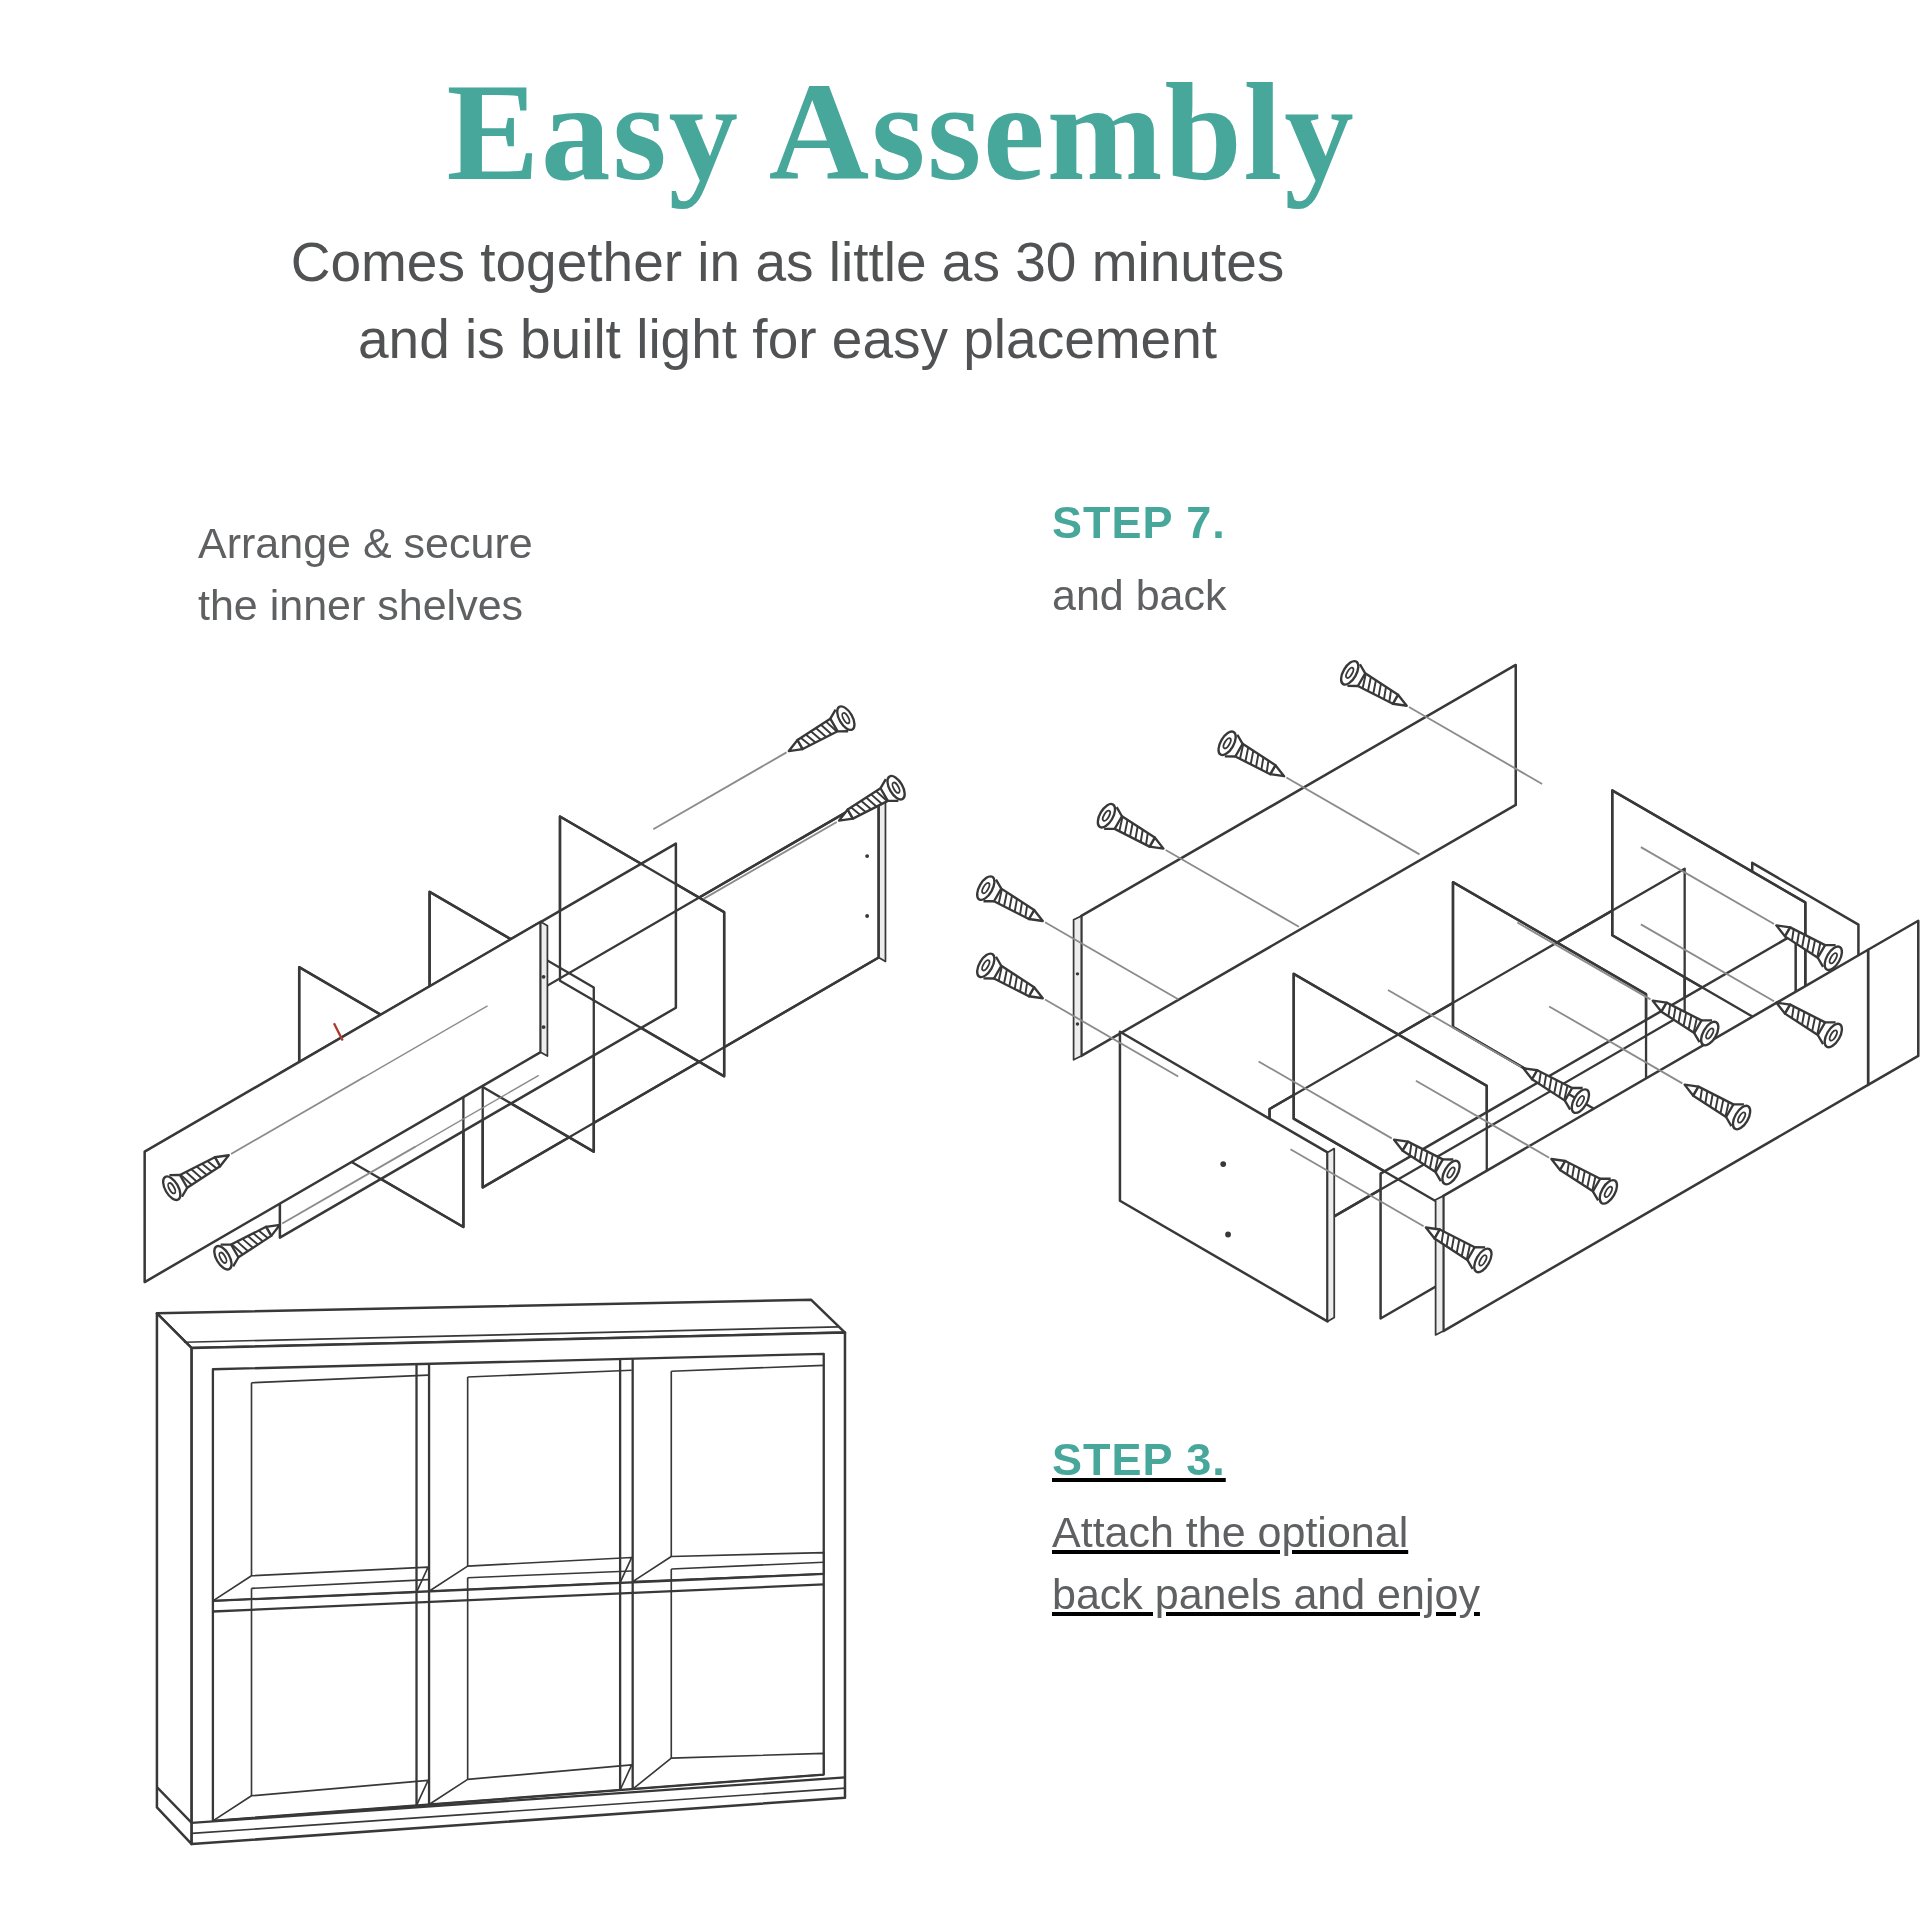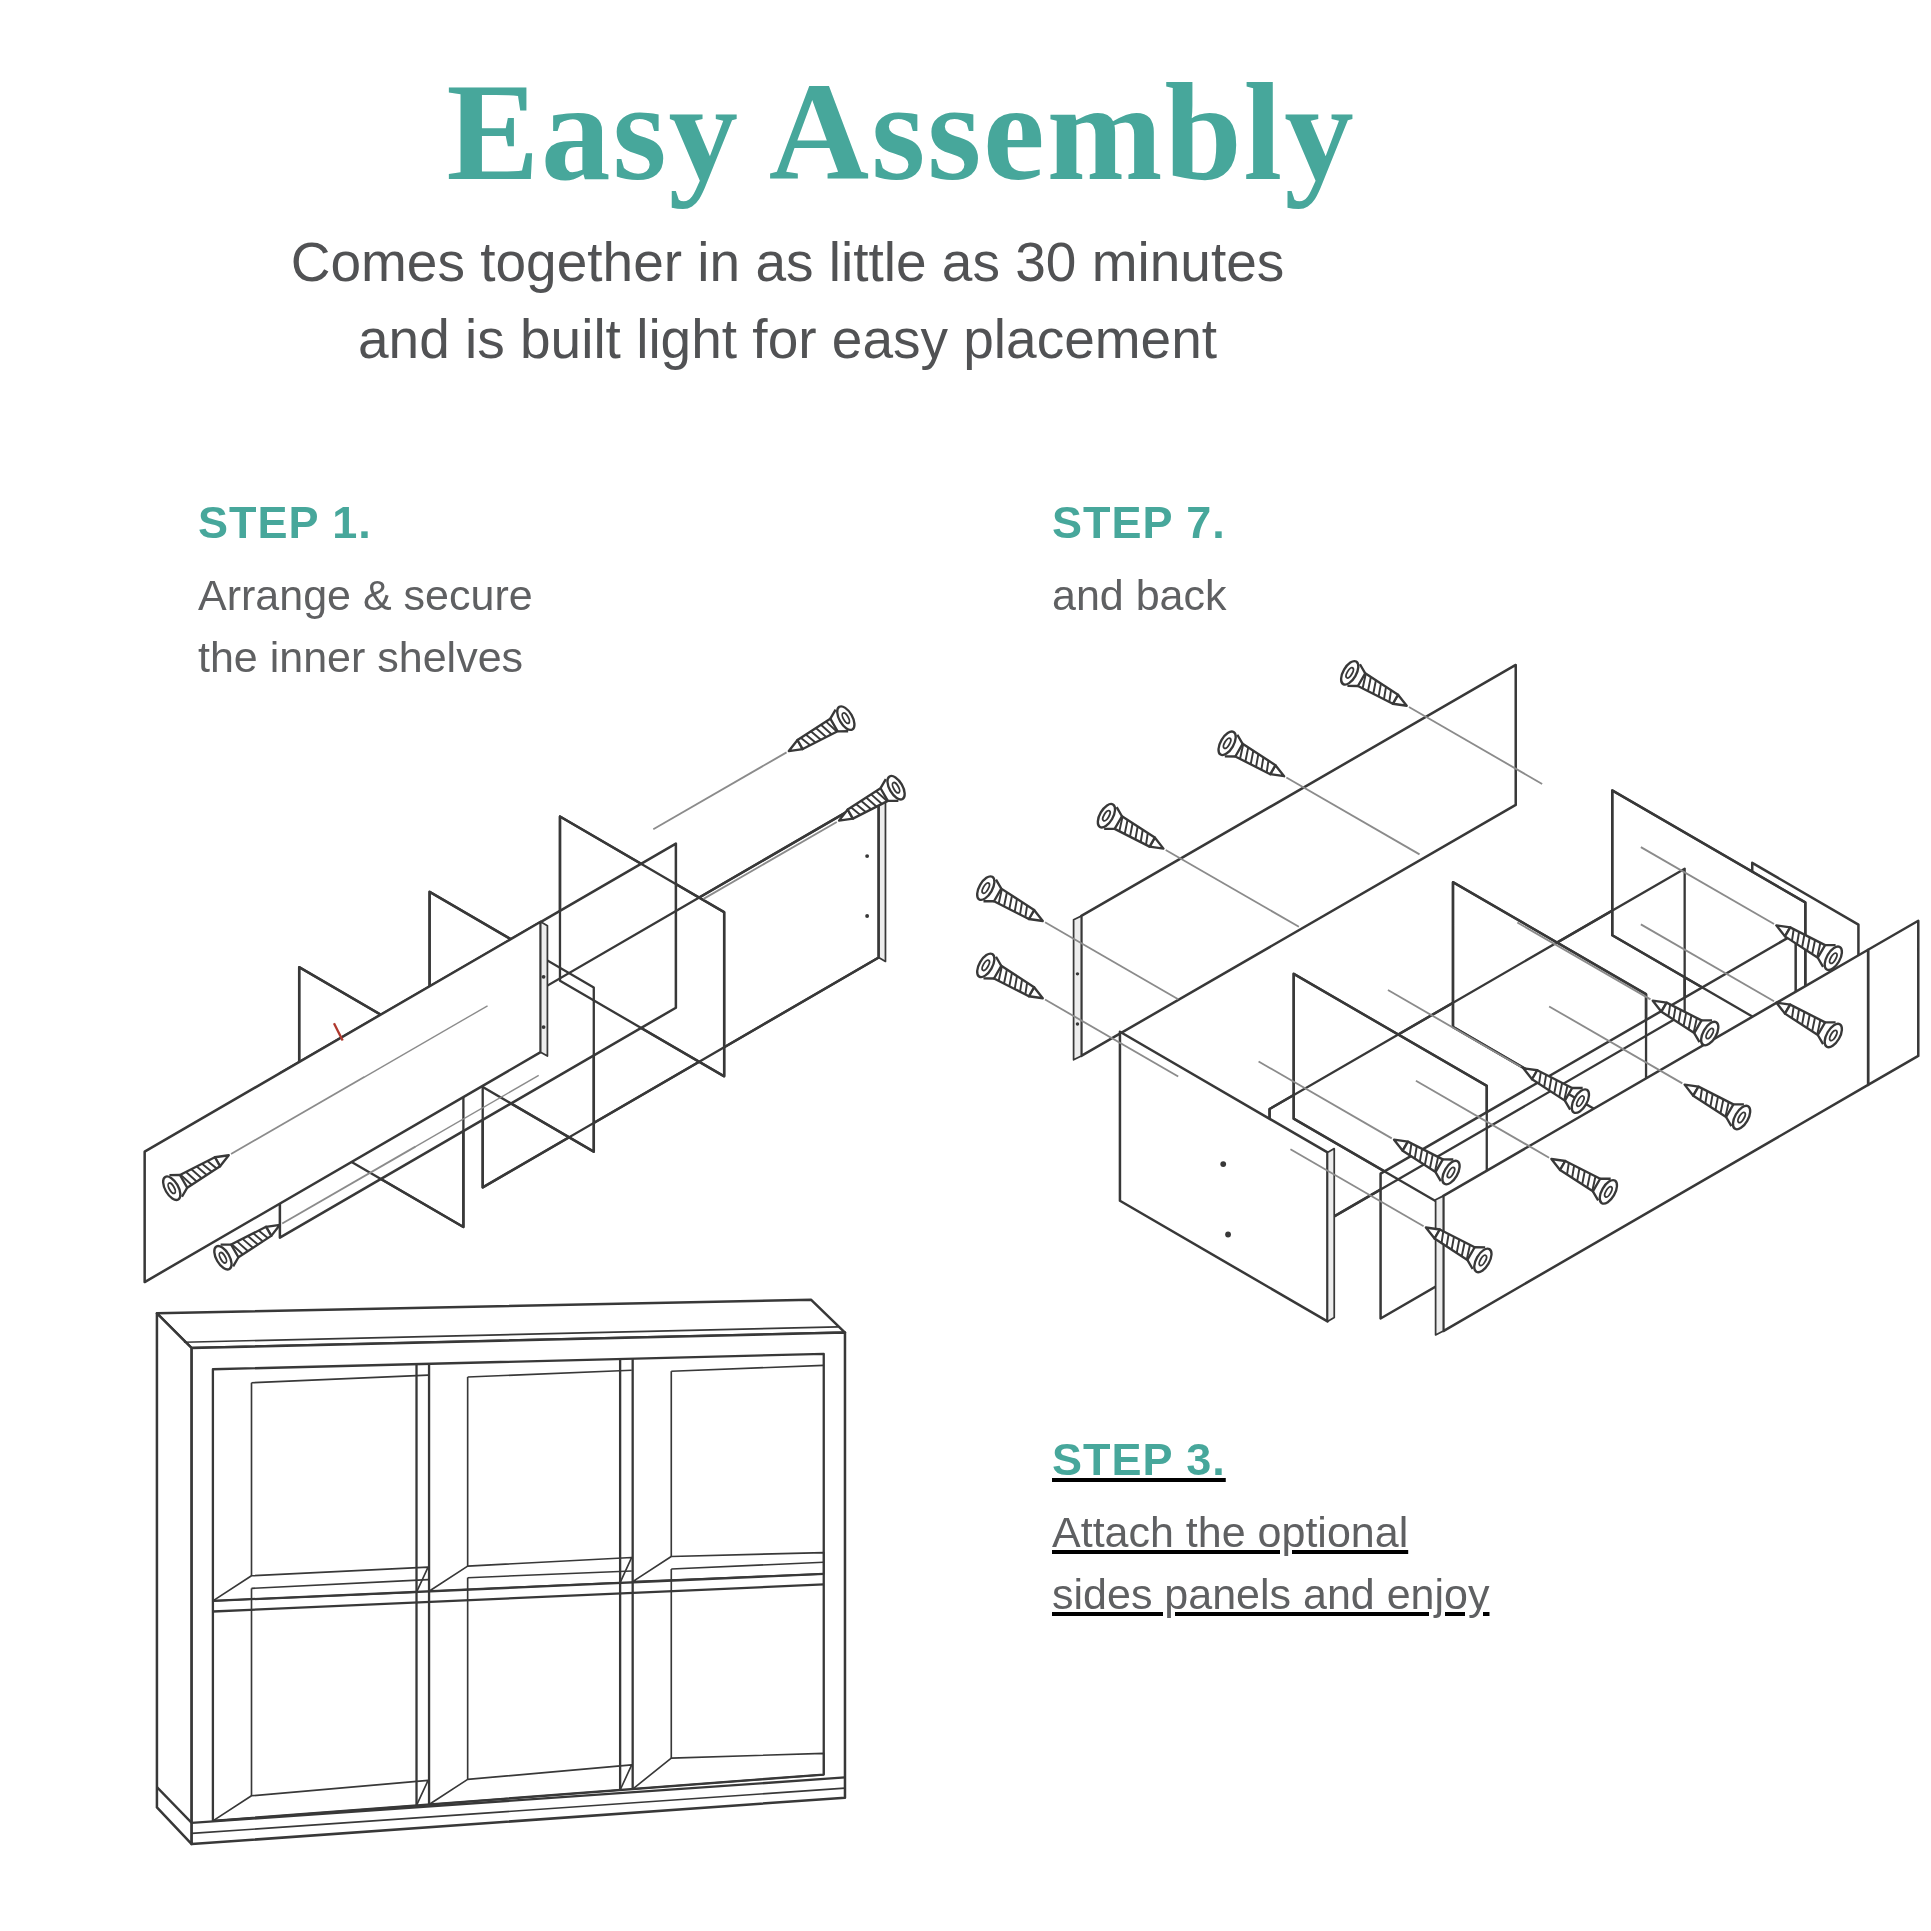--- a/index.html
+++ b/index.html
@@ -52,39 +52,38 @@
 </svg>
 
 <h1 class="title">Easy Assembly</h1>
 
 <div class="subtitle">
   <div>Comes together in as little as 30 minutes</div>
   <div>and is built light for easy placement</div>
 </div>
 
 <div class="step step1">
-  <div class="step-label">STEP 1.</div>
   <div class="step-desc">
     <div>Arrange &amp; secure</div>
     <div>the inner shelves</div>
   </div>
 </div>
 
 <div class="step step2">
   <div class="step-label">STEP 7.</div>
   <div class="step-desc">
     <div>and back</div>
   </div>
 </div>
 
 <div class="step step3">
   <div class="step-label">STEP 3.</div>
   <div class="step-desc">
     <div>Attach the optional</div>
-    <div>sides panels and enjoy</div>
+    <div>back panels and enjoy</div>
   </div>
 </div>
 
 <svg id="svg-step1" class="diagram" width="792" height="599" viewBox="0 0 820 620">
 
   <path class="panel" d="M360,348 L770,110 L770,280 L360,518 Z"></path>
   <path class="thick" d="M770,110 L777,114 L777,284 L770,280 Z"></path>
 
   <path class="panel" d="M440,134 L610,233 L610,403 L440,304 Z"></path>
   <path class="panel" d="M305,212 L475,311 L475,481 L305,382 Z"></path>

